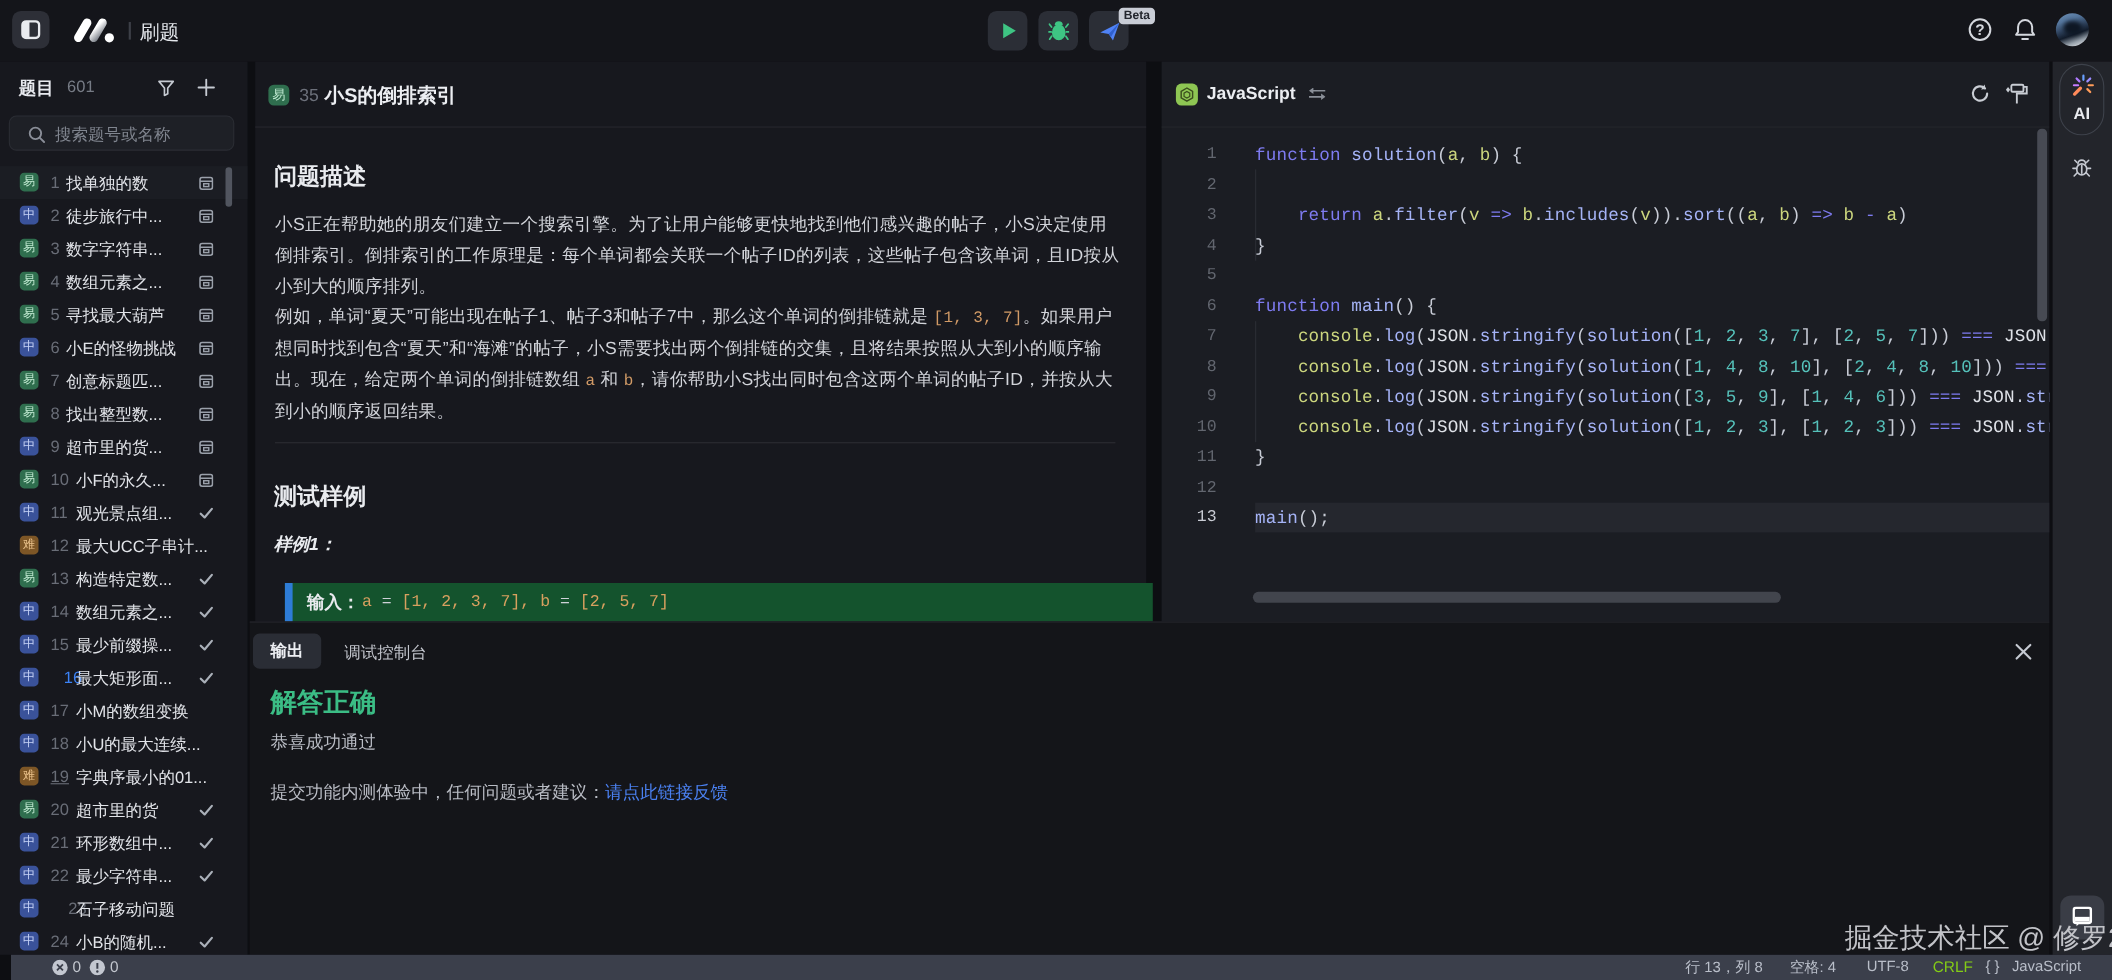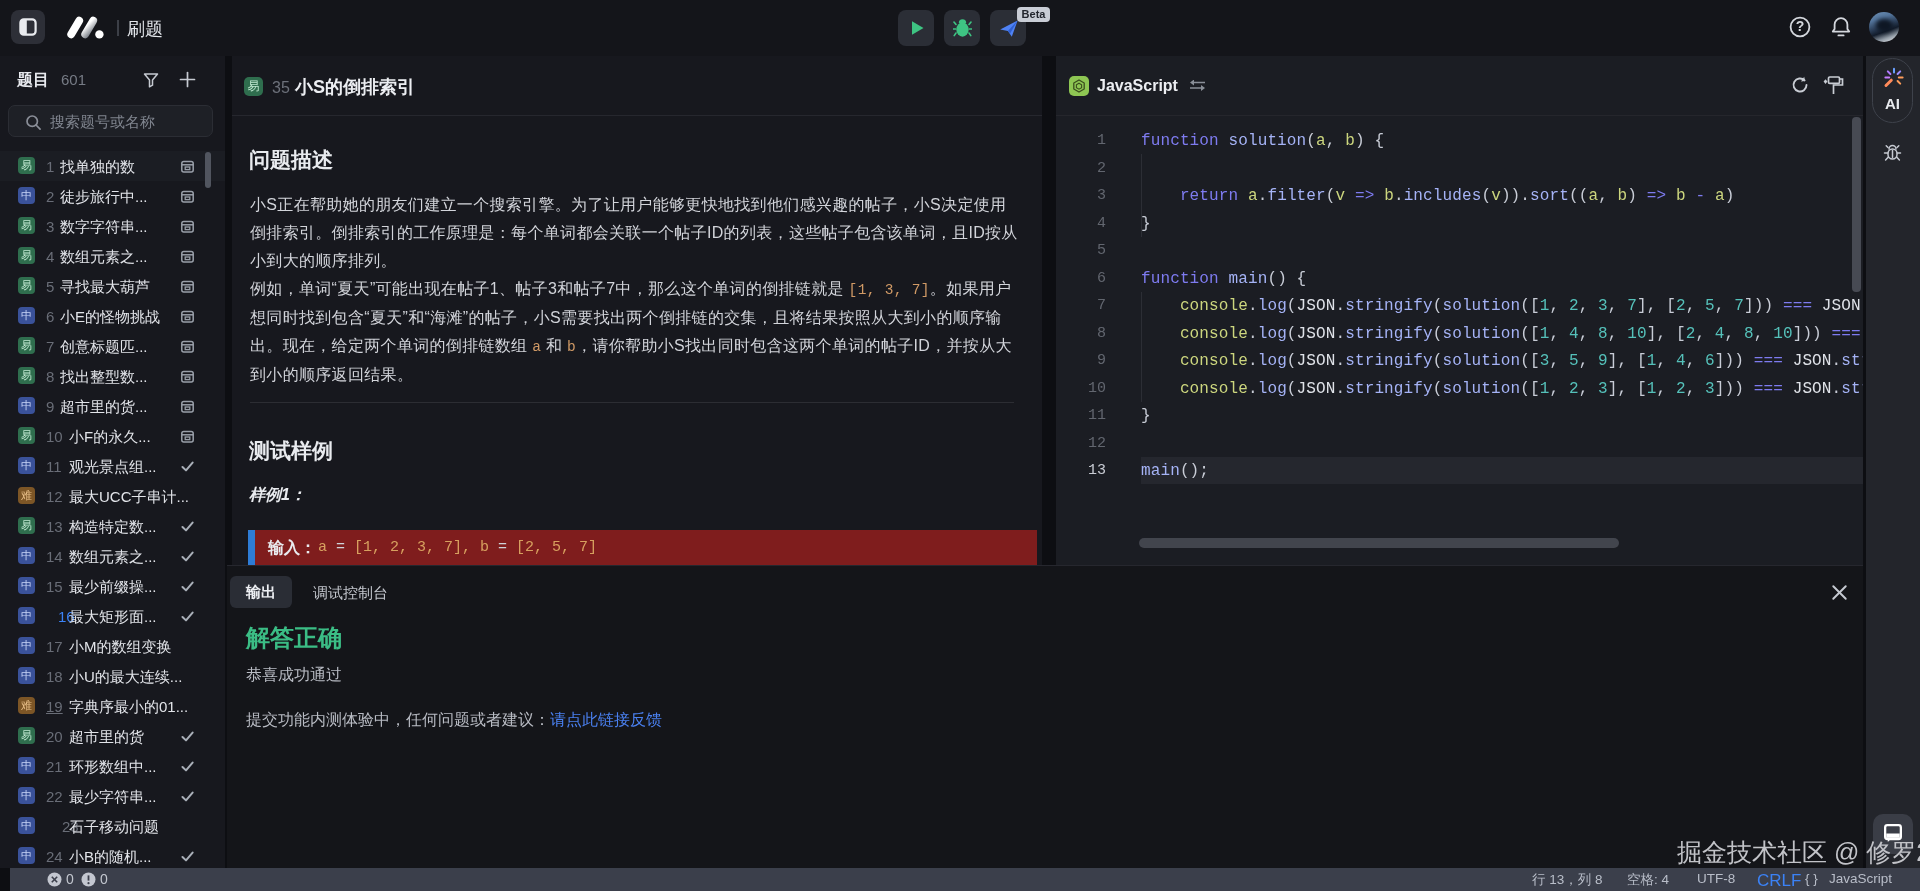--- a/index.html
+++ b/index.html
@@ -253,21 +253,21 @@
 <div id="midpanel" class="abs"></div>
 <div class="abs" style="left:244px;top:77px;width:19px;height:19px;border-radius:5px;background:#2f6e4e;font-size:12px;color:#bfe8d0;text-align:center;line-height:19px;">易</div>
 <div class="abs" style="left:272px;top:79px;font-size:16px;color:#6c707a;">35</div>
 <div class="abs" style="left:295px;top:75px;font-size:18px;font-weight:bold;color:#eceef2;">小S的倒排索引</div>
 <div class="abs" style="left:232px;top:115px;width:810px;height:1px;background:#26272e;"></div>
 <div class="abs" style="left:249px;top:146px;font-size:21px;font-weight:bold;color:#e9ebef;">问题描述</div>
 <div class="abs" style="left:250px;top:191px;width:806px;font-size:16px;letter-spacing:0.32px;line-height:28px;color:#d2d4da;">小S正在帮助她的朋友们建立一个搜索引擎。为了让用户能够更快地找到他们感兴趣的帖子，小S决定使用<br>倒排索引。倒排索引的工作原理是：每个单词都会关联一个帖子ID的列表，这些帖子包含该单词，且ID按从<br>小到大的顺序排列。<br>例如，单词“夏天”可能出现在帖子1、帖子3和帖子7中，那么这个单词的倒排链就是 <span class="mono" style="color:#d19a66;font-size:14.5px;">[1, 3, 7]</span>。如果用户<br>想同时找到包含“夏天”和“海滩”的帖子，小S需要找出两个倒排链的交集，且将结果按照从大到小的顺序输<br>出。现在，给定两个单词的倒排链数组 <span class="mono" style="color:#d19a66;font-size:14.5px;">a</span> 和 <span class="mono" style="color:#d19a66;font-size:14.5px;">b</span>，请你帮助小S找出同时包含这两个单词的帖子ID，并按从大<br>到小的顺序返回结果。</div>
 <div class="abs" style="left:250px;top:402px;width:764px;height:1px;background:#2c2d33;"></div>
 <div class="abs" style="left:249px;top:437px;font-size:21px;font-weight:bold;color:#e9ebef;">测试样例</div>
 <div class="abs" style="left:249px;top:485px;font-size:16px;font-weight:bold;font-style:italic;color:#e9ebef;">样例1：</div>
-<div class="abs" style="left:248px;top:530px;width:789px;height:35px;background:#7f1d1d;border-left:7px solid #2e7cd6;">
+<div class="abs" style="left:259px;top:530px;width:789px;height:35px;background:#14532d;border-left:7px solid #2e7cd6;">
       <span class="abs" style="left:13px;top:8px;font-size:16px;font-weight:bold;color:#e9ebef;">输入：</span>
       <span class="abs mono" style="left:63px;top:9px;font-size:15px;color:#d7a05f;">a <span style="color:#cfd2d8;">=</span> [1, 2, 3, 7], b <span style="color:#cfd2d8;">=</span> [2, 5, 7]</span>
     </div>
 <div id="editor" class="abs"></div>
 <div class="abs" style="left:1069px;top:76px;width:20px;height:20px;border-radius:5px;background:#8ec653;">
       <svg class="abs" style="left:3px;top:3px;" width="14" height="14" viewBox="0 0 14 14">
         <path d="M7 1 L12.2 4 V10 L7 13 L1.8 10 V4 Z" fill="none" stroke="#3a4d1d" stroke-width="1.3" stroke-linejoin="round"></path>
         <path d="M7 4.2 L9.6 5.7 V8.7 L7 10.2 L4.4 8.7 V5.7 Z" fill="none" stroke="#3a4d1d" stroke-width="1.1"></path>
       </svg>
     </div>
@@ -373,15 +373,15 @@
 <svg class="abs" style="left:71px;top:4px;" width="15" height="15" viewBox="0 0 15 15">
         <circle cx="7.5" cy="7.5" r="7" fill="#c3c7d0"></circle>
         <line x1="7.5" y1="3.4" x2="7.5" y2="8.6" stroke="#3b3f4b" stroke-width="1.8"></line>
         <circle cx="7.5" cy="11.2" r="1.1" fill="#3b3f4b"></circle>
       </svg>
 <div class="abs" style="left:90px;top:3px;font-size:14px;color:#c3c7cf;">0</div>
 </div>
 <div class="abs" style="left:1532px;top:871px;font-size:13.5px;color:#b9bec9;">行 13，列 8</div>
 <div class="abs" style="left:1627px;top:871px;font-size:13.5px;color:#b9bec9;">空格: 4</div>
 <div class="abs" style="left:1697px;top:871px;font-size:13.5px;color:#b9bec9;">UTF-8</div>
-<div class="abs" style="left:1757px;top:871px;font-size:17px;color:#3b82f6;">CRLF</div>
+<div class="abs" style="left:1757px;top:871px;font-size:14px;color:#84cc16;">CRLF</div>
 <div class="abs" style="left:1805px;top:871px;font-size:13.5px;color:#b9bec9;">{ }</div>
 <div class="abs" style="left:1829px;top:871px;font-size:13.5px;color:#b9bec9;">JavaScript</div>
 </div>
 </body></html>

